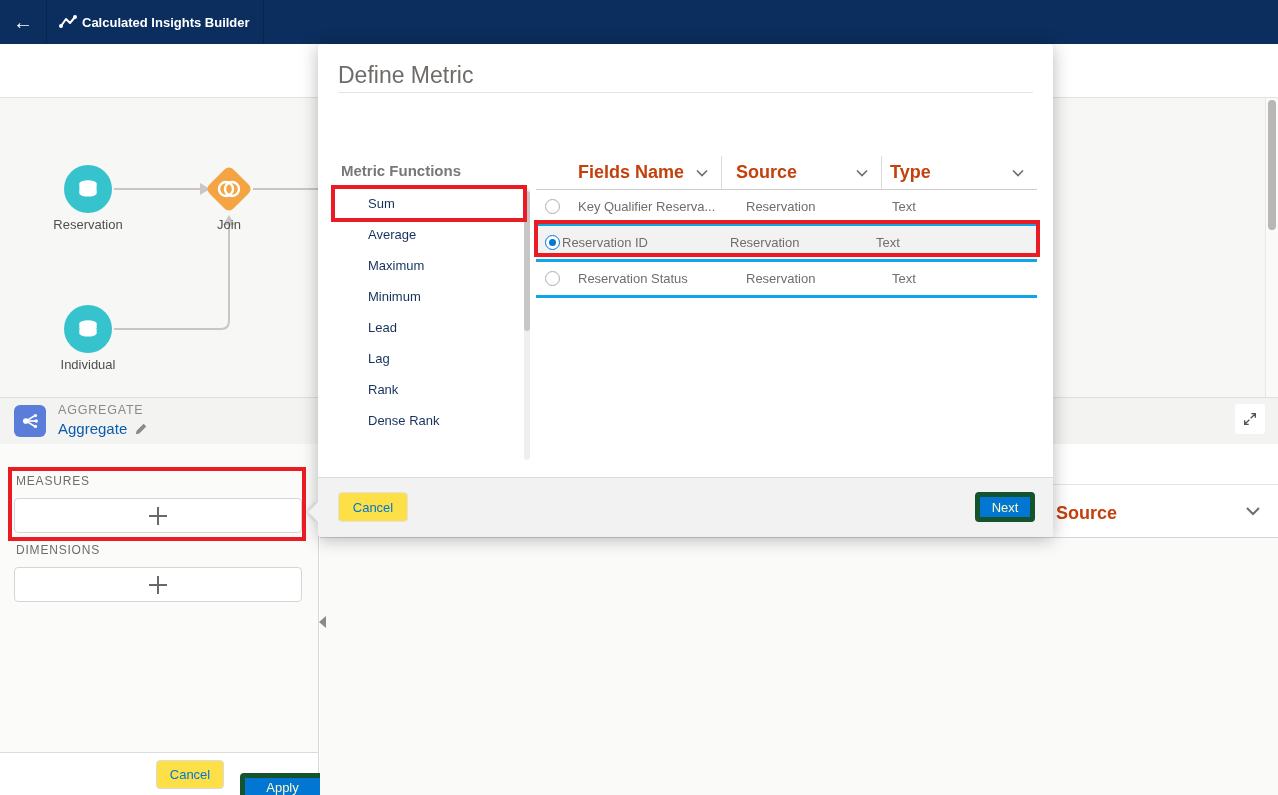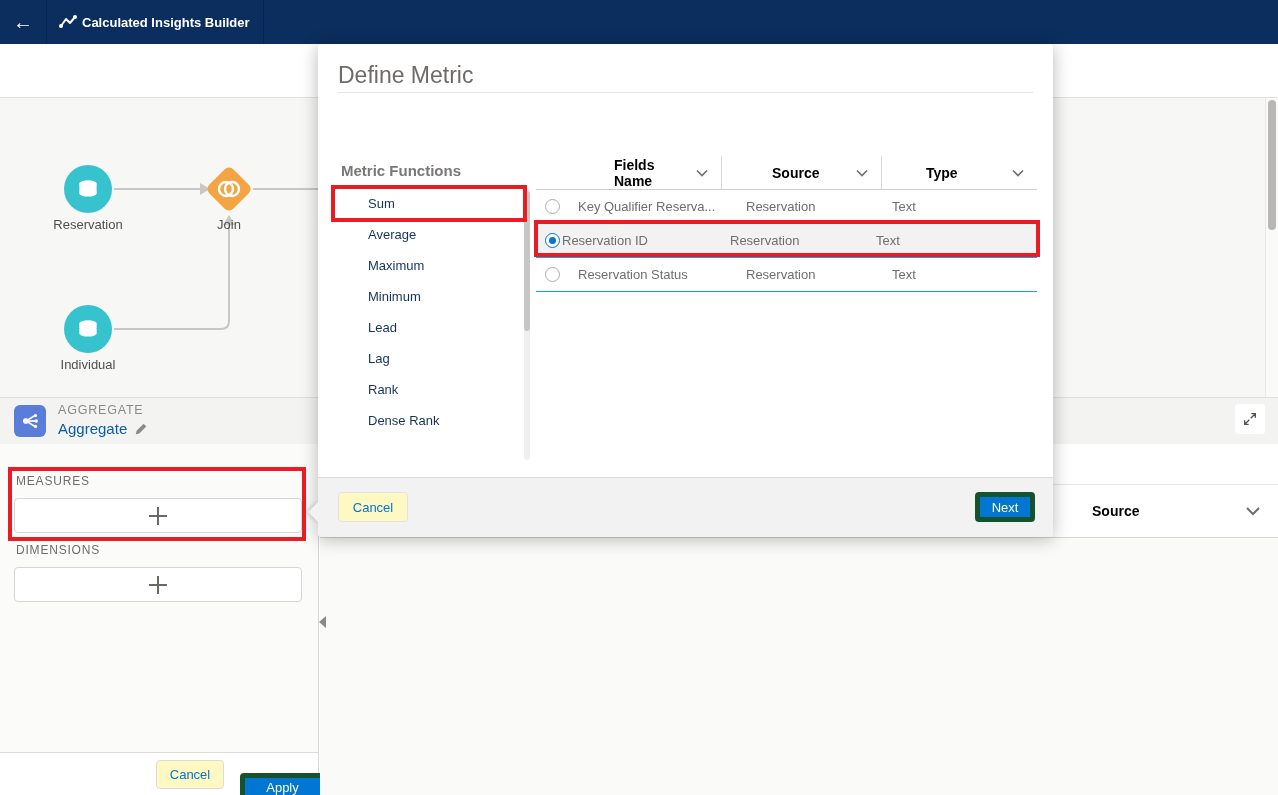--- a/index.html
+++ b/index.html
@@ -10,21 +10,21 @@
   
   .topnav{left:0;top:0;width:1278px;height:44px;background:#0b2e5e;z-index:5;}
   .topnav .vdiv{position:absolute;top:0;width:1px;height:44px;background:#09244c;}
   .back-btn{position:absolute;left:0;top:0;width:46px;height:44px;display:flex;align-items:center;justify-content:center;color:#fff;font-size:20px;cursor:pointer;}
   .brand{position:absolute;left:58px;top:0;height:44px;display:flex;align-items:center;gap:4px;color:#fff;}
   .brand .ttl{font-size:13px;font-weight:700;}
 
   
   .header-band{left:0;top:44px;width:1278px;height:53px;background:#fff;border-bottom:1px solid #e2e1e0;z-index:4;}
   .btn{display:flex;align-items:center;justify-content:center;font-size:13px;border-radius:4px;cursor:pointer;box-sizing:border-box;}
-  .btn-neutral{background:#fef9c3;border:1px solid #dddbda;color:#0176d3;}
+  .btn-neutral{background:#fde047;border:1px solid #dddbda;color:#0176d3;}
   .btn-brand{background:#0176d3;border:5px solid #14532d;color:#fef9c3;font-weight:400;}
 
   
   .canvas{left:0;top:97px;width:1278px;height:300px;background:#f7f7f6;border-bottom:1px solid #e0dfde;z-index:1;}
   .node-circle{position:absolute;width:48px;height:48px;border-radius:50%;background:#36c3cd;display:flex;align-items:center;justify-content:center;cursor:pointer;}
   .node-diamond{position:absolute;width:34px;height:34px;border-radius:6px;background:#f4a442;transform:rotate(45deg);cursor:pointer;}
   .node-label{position:absolute;font-size:13px;color:#514f4d;text-align:center;transform:translateX(-50%);}
   .vscroll{position:absolute;right:0;top:0;width:12px;height:300px;background:#fafaf9;border-left:1px solid #e8e7e6;}
   .vscroll .thumb{position:absolute;left:2px;top:3px;width:8px;height:130px;border-radius:4px;background:#b9b7b5;cursor:pointer;}
 
@@ -59,22 +59,22 @@
   .fn-list{position:absolute;left:15px;top:144px;width:191px;}
   .fn-item{position:relative;height:31px;display:flex;align-items:center;padding-left:35px;font-size:13px;color:#16325c;cursor:pointer;box-sizing:border-box;}
   .fn-item.active{font-weight:700;color:#032d60;background:#fff;}
   .fn-bar{position:absolute;left:4px;top:3px;width:4px;height:25px;background:#1b96ff;border-radius:2px;}
   .fn-scroll{position:absolute;left:206px;top:144px;width:6px;height:272px;background:#f0efee;border-radius:3px;}
   .fn-scroll .thumb{position:absolute;left:0;top:3px;width:6px;height:140px;background:#c8c6c4;border-radius:3px;cursor:pointer;}
 
   .tbl{position:absolute;left:218px;top:112px;width:501px;}
   .tbl-head{position:relative;height:33px;border-bottom:1px solid #cfcecd;display:flex;align-items:center;}
   .tbl-col{position:relative;display:flex;align-items:center;justify-content:space-between;box-sizing:border-box;height:33px;}
-  .col-h{font-size:14px;font-weight:700;color:#000000;margin-left:36px;}
-  .tbl-row{position:relative;height:33px;border-bottom:1px solid #0ea5e9;display:flex;align-items:center;cursor:pointer;}
+  .col-h{font-size:18px;font-weight:700;color:#c2410c;}
+  .tbl-row{position:relative;height:33px;border-bottom:3px solid #0ea5e9;display:flex;align-items:center;cursor:pointer;}
   .tbl-row.selected{background:#f3f2f2;}
   .cell{font-size:13px;color:#706e6b;white-space:nowrap;overflow:hidden;}
   .radio{width:15px;height:15px;border-radius:50%;border:1.5px solid #b0adab;background:#fff;box-sizing:border-box;margin-left:9px;flex:none;cursor:pointer;}
   .radio.on{border:1.5px solid #0176d3;position:relative;}
   .radio.on::after{content:"";position:absolute;left:2.5px;top:2.5px;width:7px;height:7px;border-radius:50%;background:#0176d3;}
 
   .modal-footer{position:absolute;left:0;bottom:0;width:100%;height:59px;background:#f3f2f2;border-top:1px solid #dddbda;border-radius:0 0 4px 4px;}
   .nub{position:absolute;left:-7px;top:461px;width:14px;height:14px;background:#f3f2f2;transform:rotate(45deg);box-shadow:-2px 2px 4px rgba(0,0,0,.12);}
 
   

